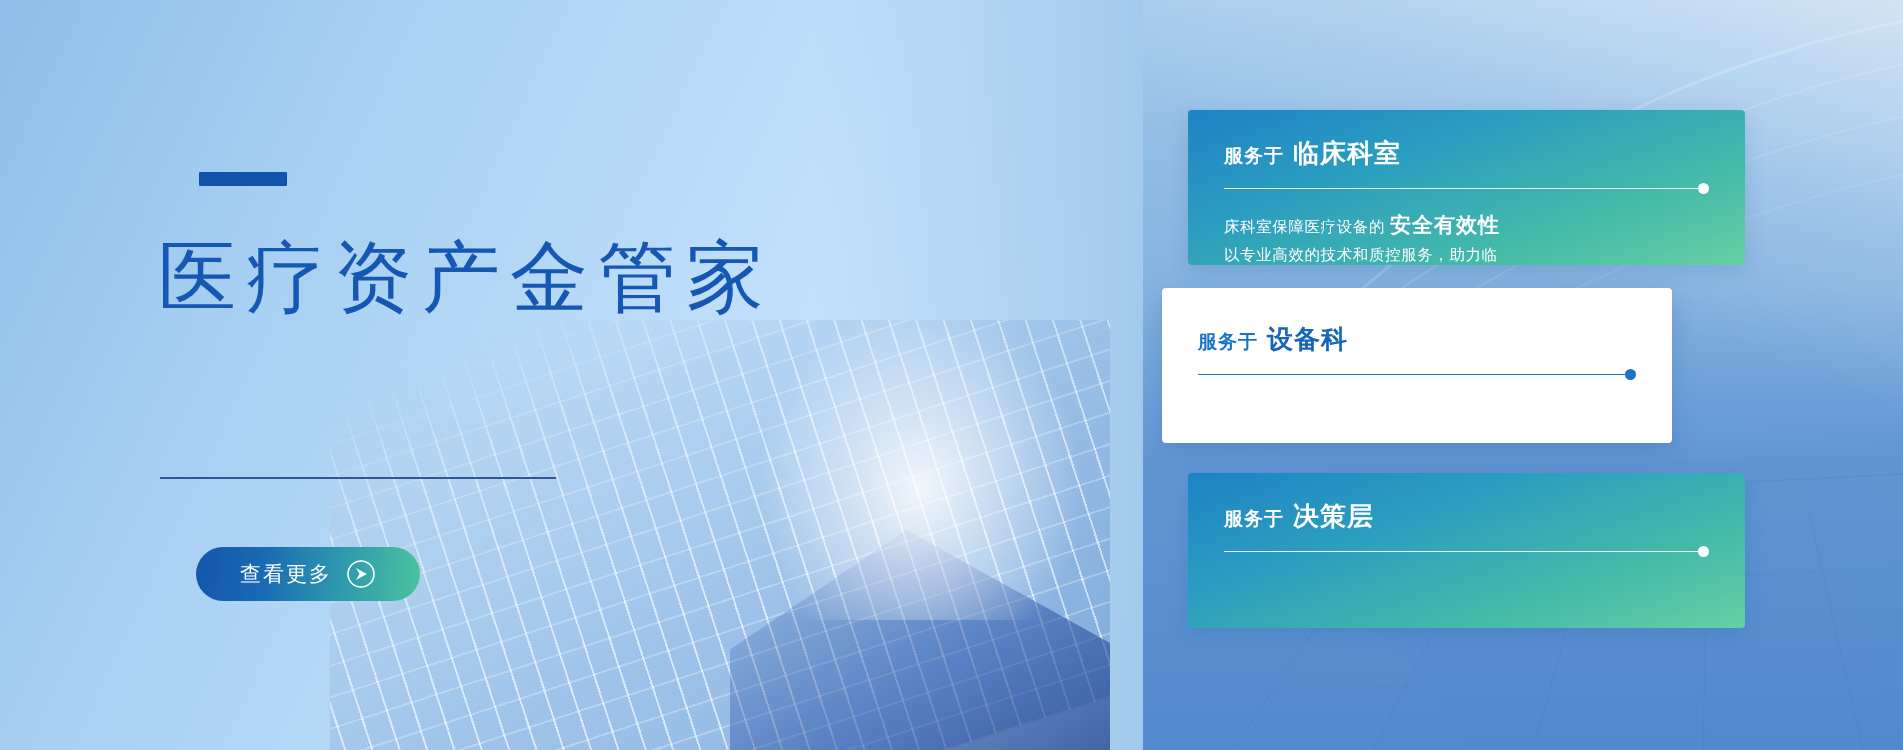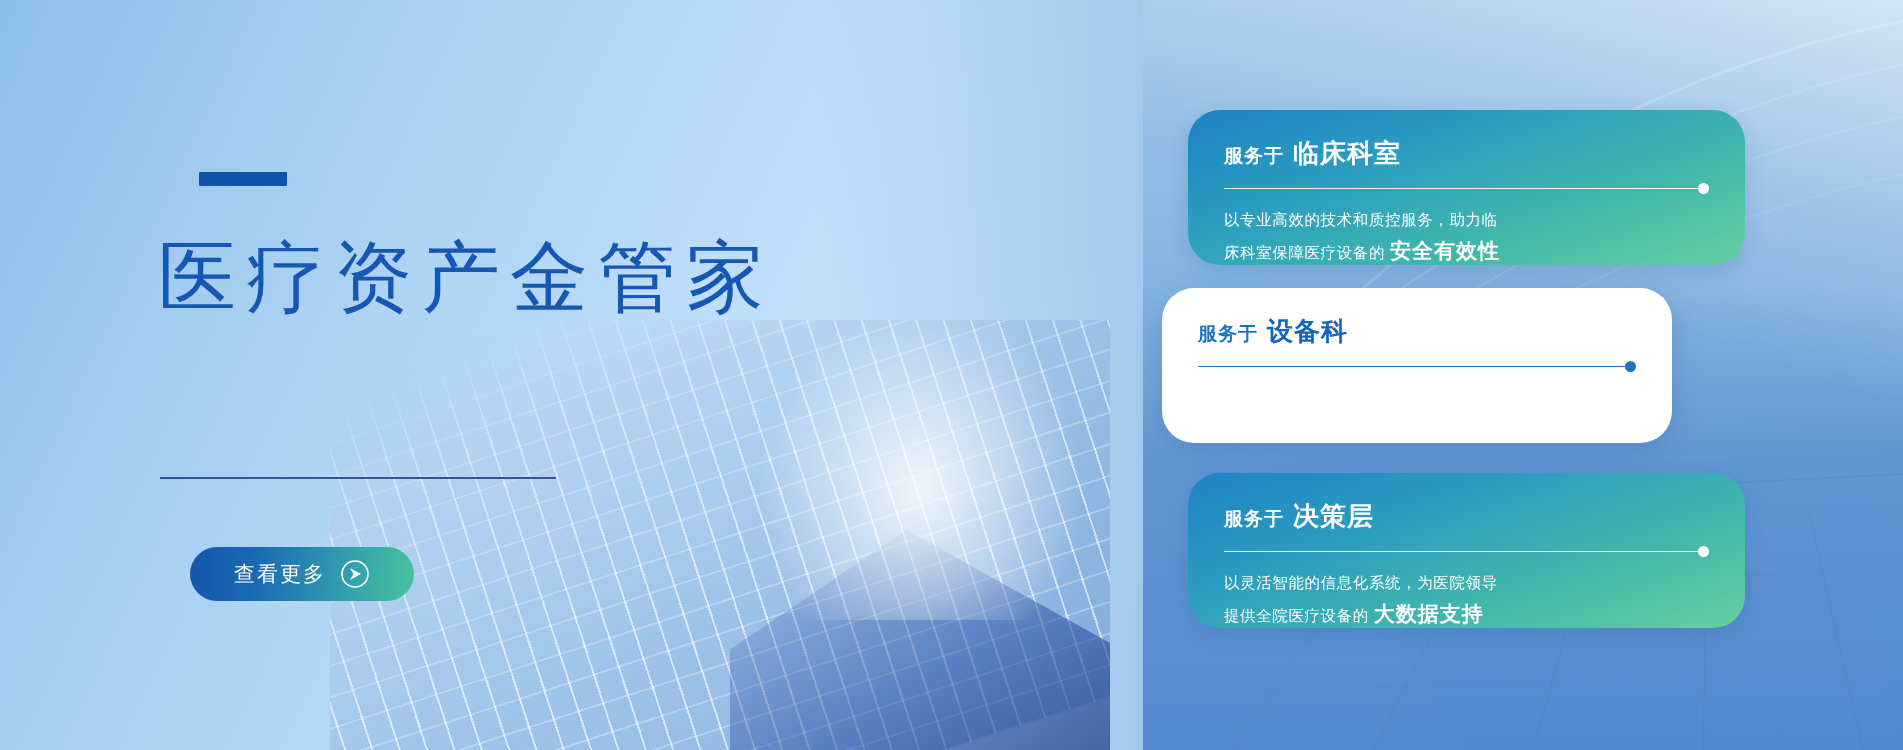--- a/index.html
+++ b/index.html
@@ -74,35 +74,35 @@
     position:absolute;left:158px;top:238px;
     font-size:78px;line-height:1;letter-spacing:10px;
     font-weight:400;color:#1557b3;white-space:nowrap;
     font-family:"Liberation Sans","DejaVu Sans",sans-serif;
   }
   .divider{
     position:absolute;left:160px;top:477px;width:396px;height:2px;
     background:#1b3f86;opacity:.85;
   }
   .cta{
-    position:absolute;left:190px;top:547px;
+    position:absolute;left:196px;top:547px;
     width:224px;height:54px;border-radius:27px;
     background:linear-gradient(95deg,#1456ab 0%,#1a6ab4 30%,#2f9bae 66%,#49c39d 100%);
     display:flex;align-items:center;justify-content:center;gap:14px;
     cursor:pointer;border:none;padding:0;
   }
   .cta-label{
     color:#ffffff;font-size:21px;letter-spacing:2px;font-weight:400;
     font-family:"Liberation Sans","DejaVu Sans",sans-serif;
   }
   .cta-arrow{width:30px;height:30px;display:block;}
 
   
   .card{
-    position:absolute;border-radius:32px;box-sizing:border-box;
+    position:absolute;border-radius:4px;box-sizing:border-box;
     padding:26px 36px 0 36px;
   }
   .card-grad{
     background:linear-gradient(160deg,#1e82c4 0%,#2b9dc0 34%,#45bba8 72%,#67cfa4 100%);
     box-shadow:0 6px 20px rgba(30,90,150,.18);
   }
   .card-white{
     background:#ffffff;
     box-shadow:0 8px 26px rgba(30,80,150,.22);
   }
@@ -132,21 +132,21 @@
   .card-grad .card-head .main,
   .card-grad .card-body .line,
   .card-grad .card-body .strong{color:#ffffff;}
   .card-grad .rule{background:rgba(255,255,255,.92);}
   .card-grad .rule-dot{background:#ffffff;}
 
   .card-white .card-head .pre,
   .card-white .card-head .main,
   .card-white .card-body .line,
   .card-white .card-body .strong{color:#1b73c4;}
-  .card-white .card-head .main{color:#1565b8;}
+  .card-white .card-head .main{color:#1565b8;margin-top:8px;}
   .card-white .rule{background:#1b73c4;}
   .card-white .rule-dot{background:#1b73c4;}
 </style>
 </head>
 <body>
 
 <div id="stage">
 
   <div class="bg-base"></div>
   <div class="bg-right-fade"></div>
@@ -199,25 +199,25 @@
   <div class="card card-grad" id="card-1">
     <div class="card-head">
       <span class="pre">服务于</span>
       <span class="main">临床科室</span>
     </div>
     <div class="rule-wrap">
       <div class="rule"></div>
       <div class="rule-dot"></div>
     </div>
     <div class="card-body">
-      <div class="line">以专业高效的技术和质控服务，助力临</div>
       <div class="line">
         <span>床科室保障医疗设备的</span>
         <span class="strong">安全有效性</span>
       </div>
+      <div class="line">以专业高效的技术和质控服务，助力临</div>
     </div>
   </div>
 
   <div class="card card-white" id="card-2">
     <div class="card-head">
       <span class="pre">服务于</span>
       <span class="main">设备科</span>
     </div>
     <div class="rule-wrap">
       <div class="rule"></div>
@@ -227,22 +227,15 @@
 
   <div class="card card-grad" id="card-3">
     <div class="card-head">
       <span class="pre">服务于</span>
       <span class="main">决策层</span>
     </div>
     <div class="rule-wrap">
       <div class="rule"></div>
       <div class="rule-dot"></div>
     </div>
-    <div class="card-body">
-      <div class="line">以灵活智能的信息化系统，为医院领导</div>
-      <div class="line">
-        <span>提供全院医疗设备的</span>
-        <span class="strong">大数据支持</span>
-      </div>
-    </div>
   </div>
 
 </div>
 
 </body></html>

